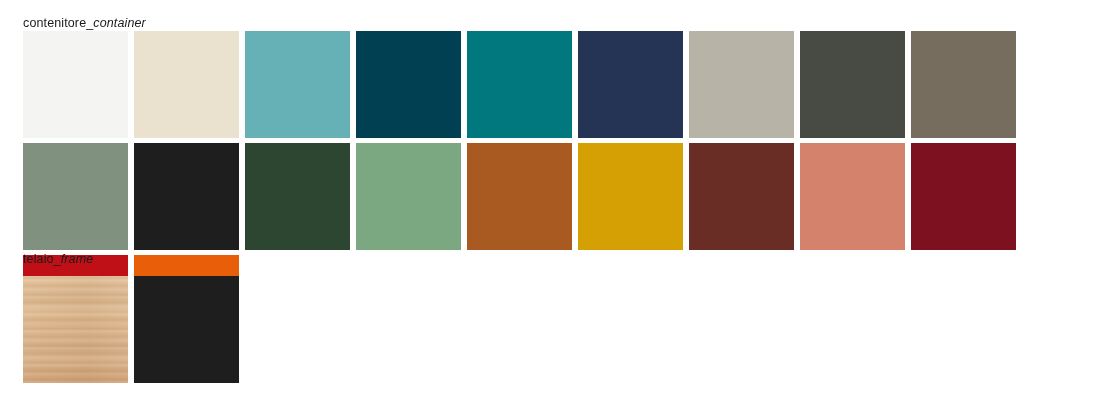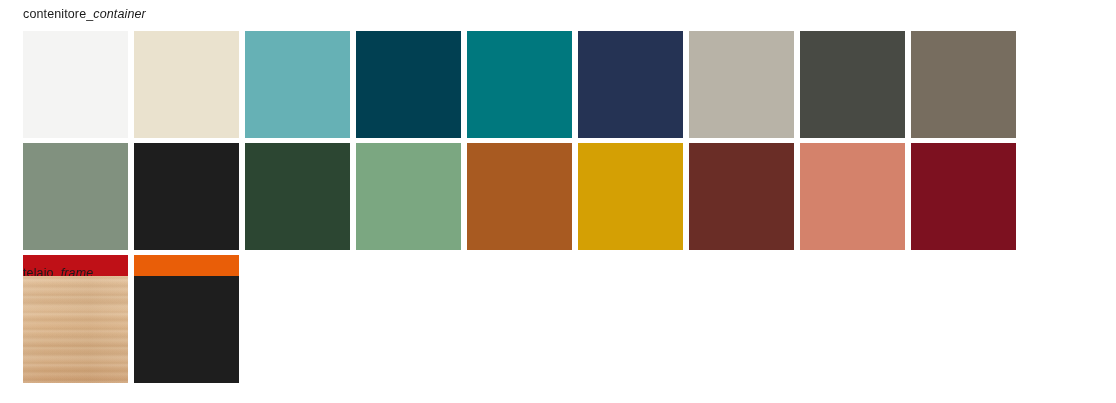--- a/index.html
+++ b/index.html
@@ -33,22 +33,22 @@
     color: #1a1a1a;
     white-space: nowrap;
     letter-spacing: 0.01em;
   }
   .section-label .lbl-it {
     font-style: italic;
   }
   .section-label .lbl-ro {
     font-style: normal;
   }
-  #label-container { top: 7px; }
-  #label-frame     { top: 266px; }
+  #label-container { top: 16px; }
+  #label-frame     { top: 252px; }
 
   
   .swatch-grid {
     position: absolute;
     left: 23px;
     display: flex;
     flex-wrap: wrap;
     gap: 5px 6px;
     width: 1075px;
   }

